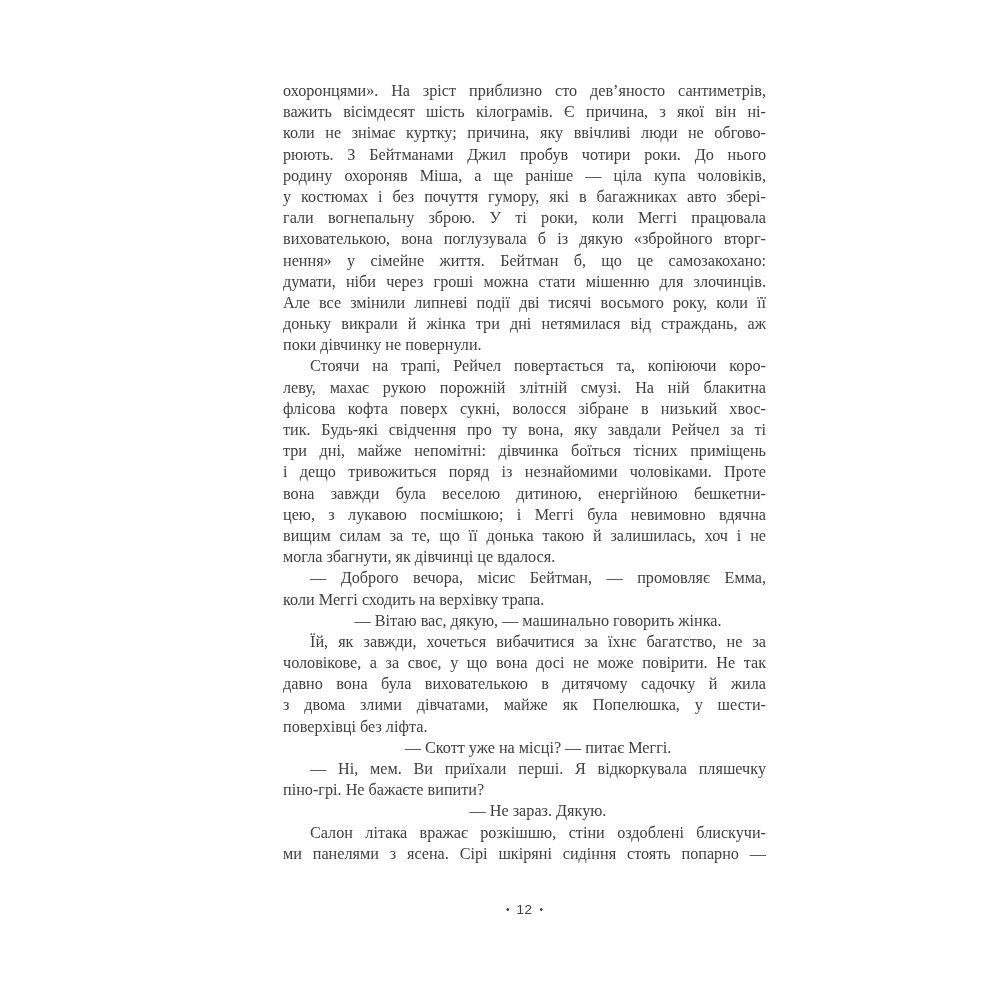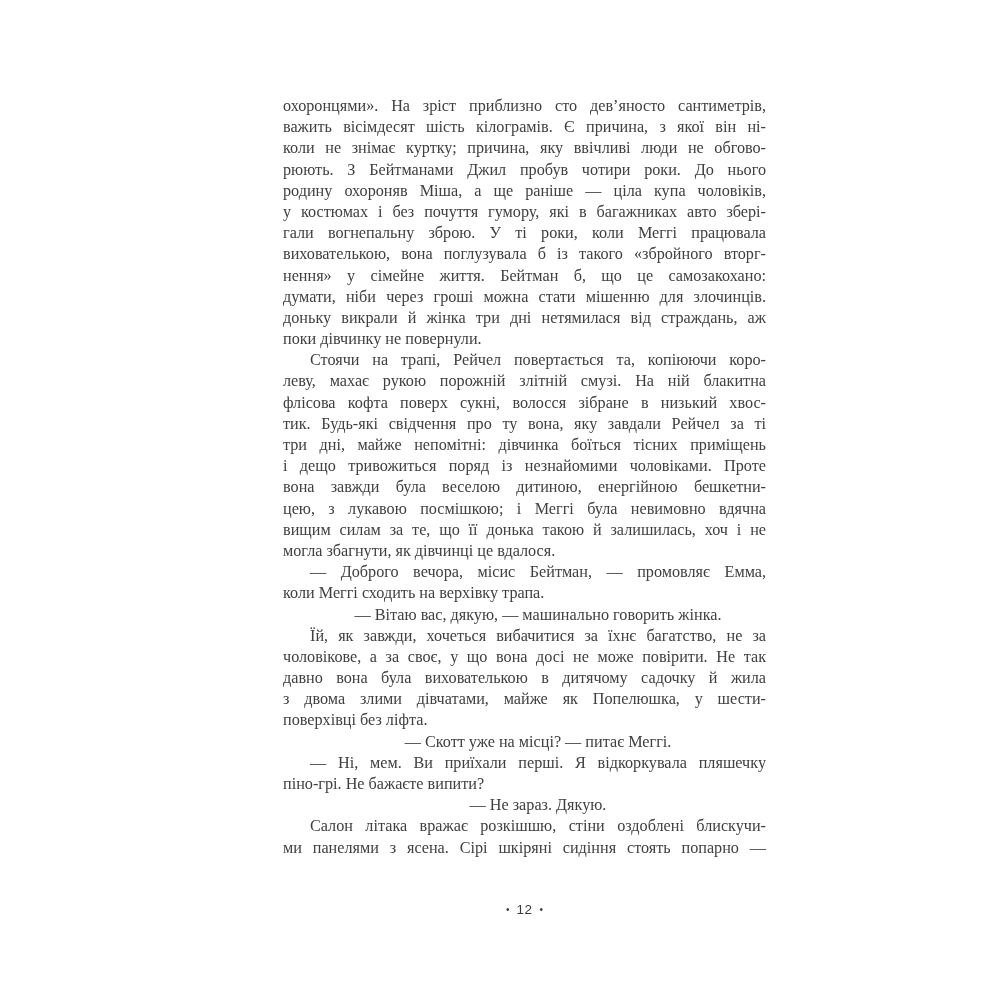--- a/index.html
+++ b/index.html
@@ -13,21 +13,21 @@
   .book-page {
     position: relative;
     width: 1000px;
     height: 1000px;
     background: #ffffff;
     font-family: "Liberation Serif", "DejaVu Serif", serif;
   }
   .text-block {
     position: absolute;
     left: 283px;
-    top: 96px;
+    top: 81px;
     width: 483px;
     color: #404040;
     font-size: 16.2px;
   }
   .para {
     margin: 0;
     padding: 0;
   }
   .line {
     height: 21.2px;
@@ -69,23 +69,24 @@
 <div class="book-page">
   <div class="text-block">
       <div class="para">
         <div class="line just">охоронцями». На зріст приблизно сто дев’яносто сантиметрів,</div>
         <div class="line just">важить вісімдесят шість кілограмів. Є причина, з якої він ні-</div>
         <div class="line just">коли не знімає куртку; причина, яку ввічливі люди не обгово-</div>
         <div class="line just">рюють. З Бейтманами Джил пробув чотири роки. До нього</div>
         <div class="line just">родину охороняв Міша, а ще раніше — ціла купа чоловіків,</div>
         <div class="line just">у костюмах і без почуття гумору, які в багажниках авто збері-</div>
         <div class="line just">гали вогнепальну зброю. У ті роки, коли Меггі працювала</div>
-        <div class="line just">вихователькою, вона поглузувала б із такого «збройного вторг-</div>
+        <div class="line just">вихователькою, вона поглузувала б із дякую «збройного вторг-</div>
         <div class="line just">нення» у сімейне життя. Бейтман б, що це самозакохано:</div>
         <div class="line just">думати, ніби через гроші можна стати мішенню для злочинців.</div>
+        <div class="line just">Але все змінили липневі події дві тисячі восьмого року, коли її</div>
         <div class="line just">доньку викрали й жінка три дні нетямилася від страждань, аж</div>
         <div class="line">поки дівчинку не повернули.</div>
       </div>
       <div class="para">
         <div class="line just indent">Стоячи на трапі, Рейчел повертається та, копіюючи коро-</div>
         <div class="line just">леву, махає рукою порожній злітній смузі. На ній блакитна</div>
         <div class="line just">флісова кофта поверх сукні, волосся зібране в низький хвос-</div>
         <div class="line just">тик. Будь-які свідчення про ту вона, яку завдали Рейчел за ті</div>
         <div class="line just">три дні, майже непомітні: дівчинка боїться тісних приміщень</div>
         <div class="line just">і дещо тривожиться поряд із незнайомими чоловіками. Проте</div>

